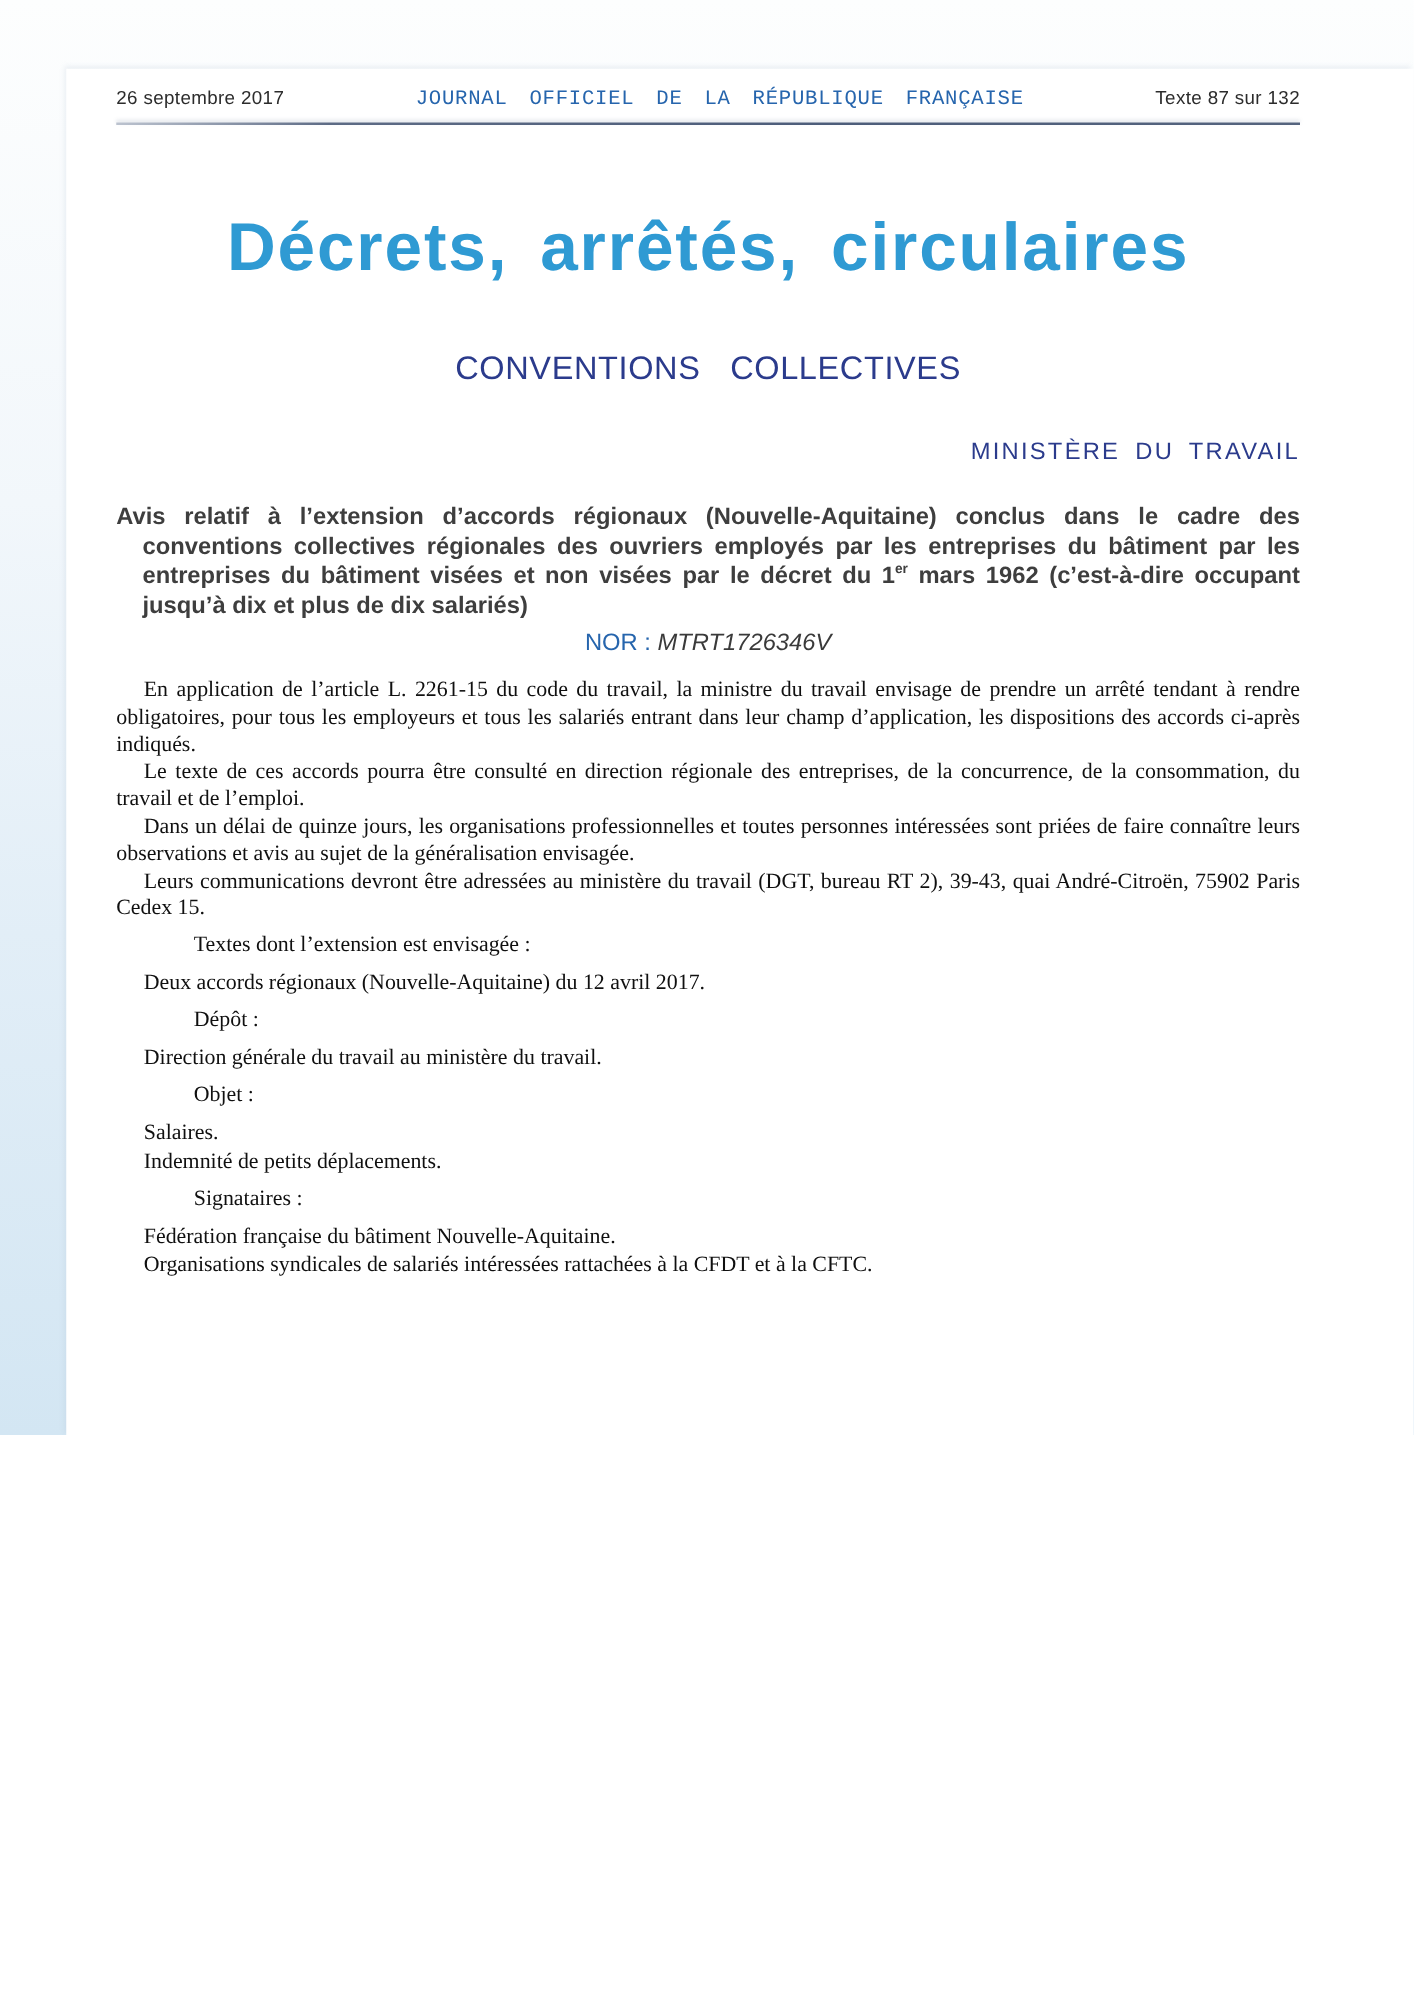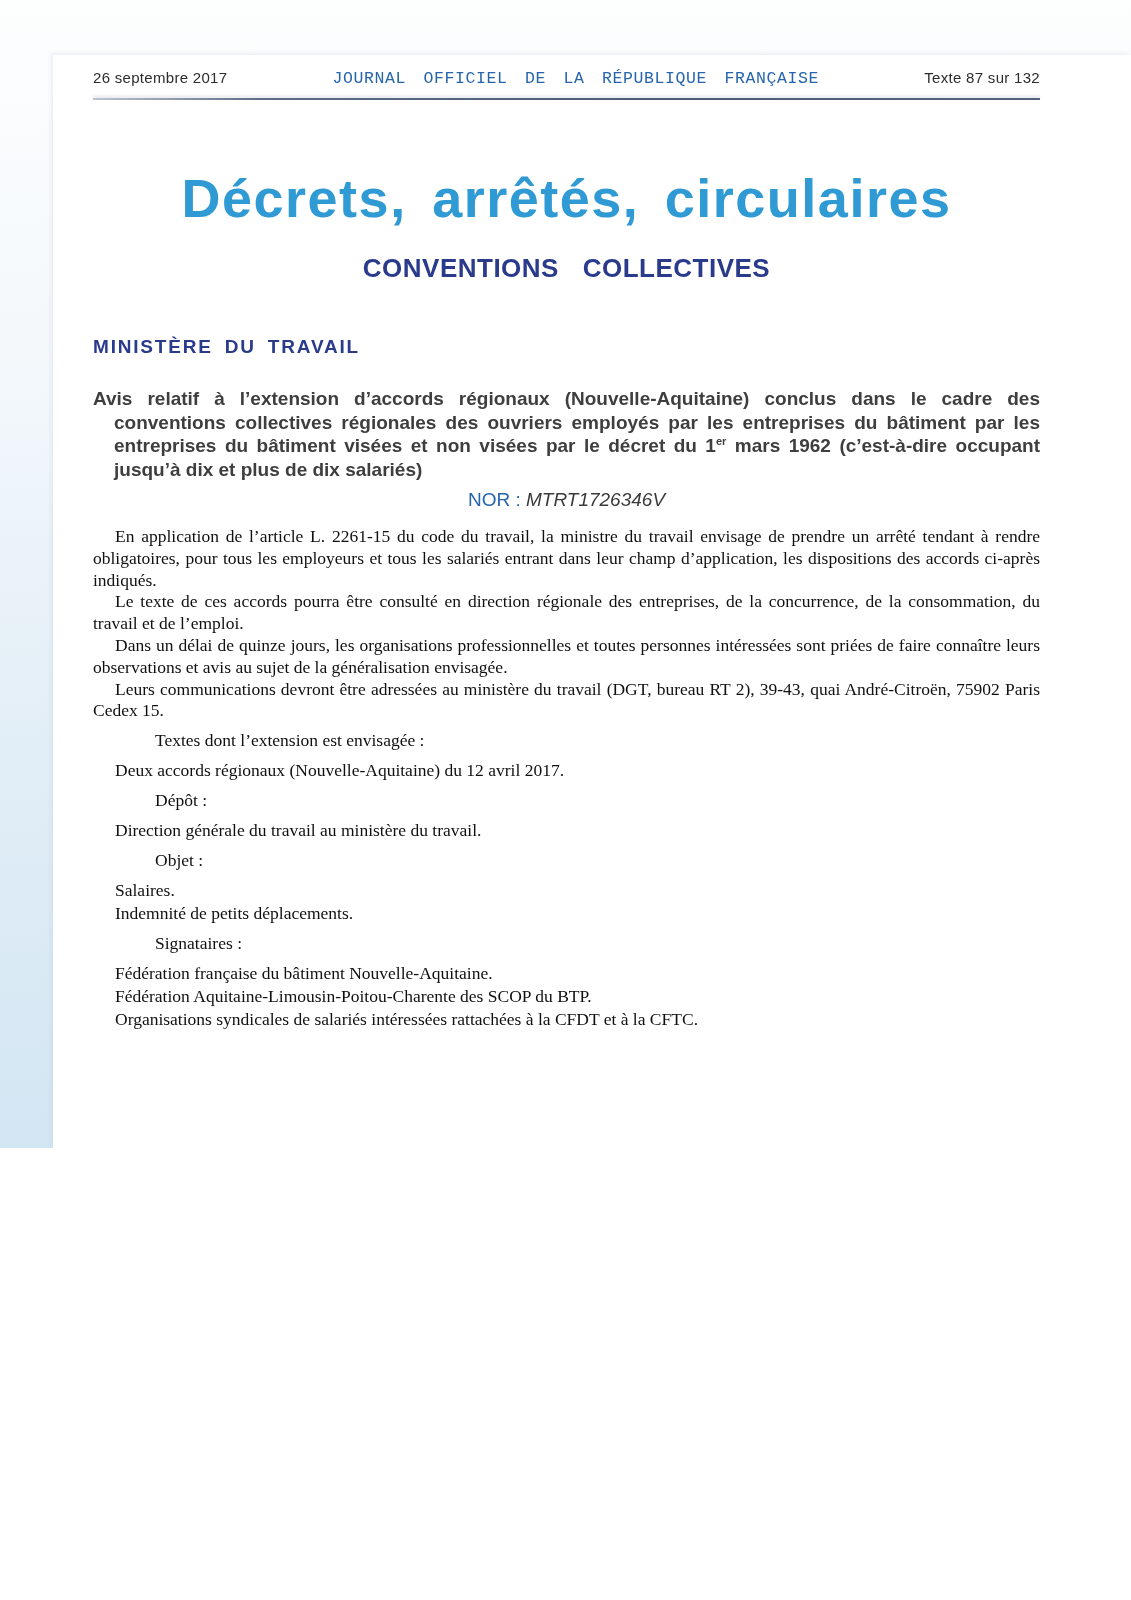--- a/index.html
+++ b/index.html
@@ -43,30 +43,30 @@
   }
   
   .section-title {
     margin-top:72px;
     text-align:center;
     font-size:54px; line-height:52px; font-weight:bold;
     color:#2f9ad3;
     letter-spacing:1.5px; word-spacing:9px;
   }
   .category-title {
-    margin-top:28px;
+    margin-top:54px;
     text-align:center;
-    font-size:26px; line-height:32px; font-weight:bold;
+    font-size:26px; line-height:32px; font-weight:normal;
     color:#2b3b8c;
     letter-spacing:0.5px; word-spacing:16px;
   }
   .ministry-title {
-    margin-top:51px;
-    text-align:left;
-    font-size:19px; line-height:24px; font-weight:bold;
+    margin-top:40px;
+    text-align:right;
+    font-size:19px; line-height:24px; font-weight:normal;
     color:#2b3b8c;
     letter-spacing:1.8px; word-spacing:5px;
   }
   
   .avis {
     margin-top:28px;
     font-size:19px; line-height:23.5px; font-weight:bold;
     color:#3e3e3e;
     text-align:justify;
     padding-left:21px; text-indent:-21px; 
@@ -142,20 +142,19 @@
 
         <p class="label-line">Dépôt :</p>
         <p class="item-line">Direction générale du travail au ministère du travail.</p>
 
         <p class="label-line">Objet :</p>
         <p class="item-line">Salaires.</p>
         <p class="item-line">Indemnité de petits déplacements.</p>
 
         <p class="label-line">Signataires :</p>
         <p class="item-line">Fédération française du bâtiment Nouvelle-Aquitaine.</p>
-        <p class="item-line">Fédération Aquitaine-Limousin-Poitou-Charente des SCOP du BTP.</p>
         <p class="item-line">Organisations syndicales de salariés intéressées rattachées à la CFDT et à la CFTC.</p>
       </div>
 
     </div>
     <div class="corner-artifact"></div>
   </div>
 </div>
 
 </body></html>

